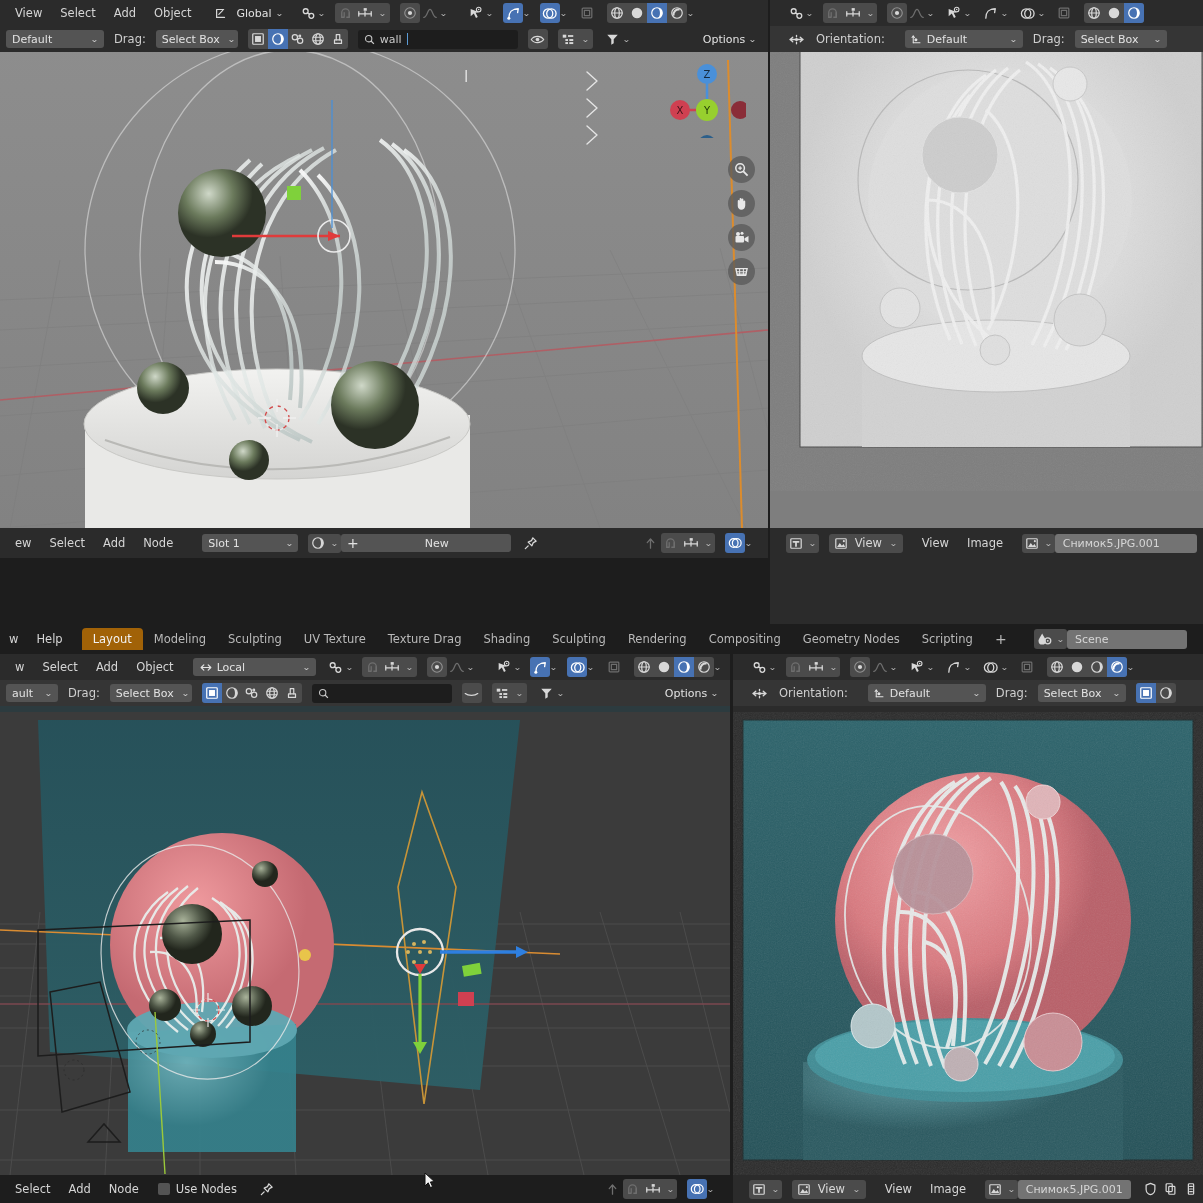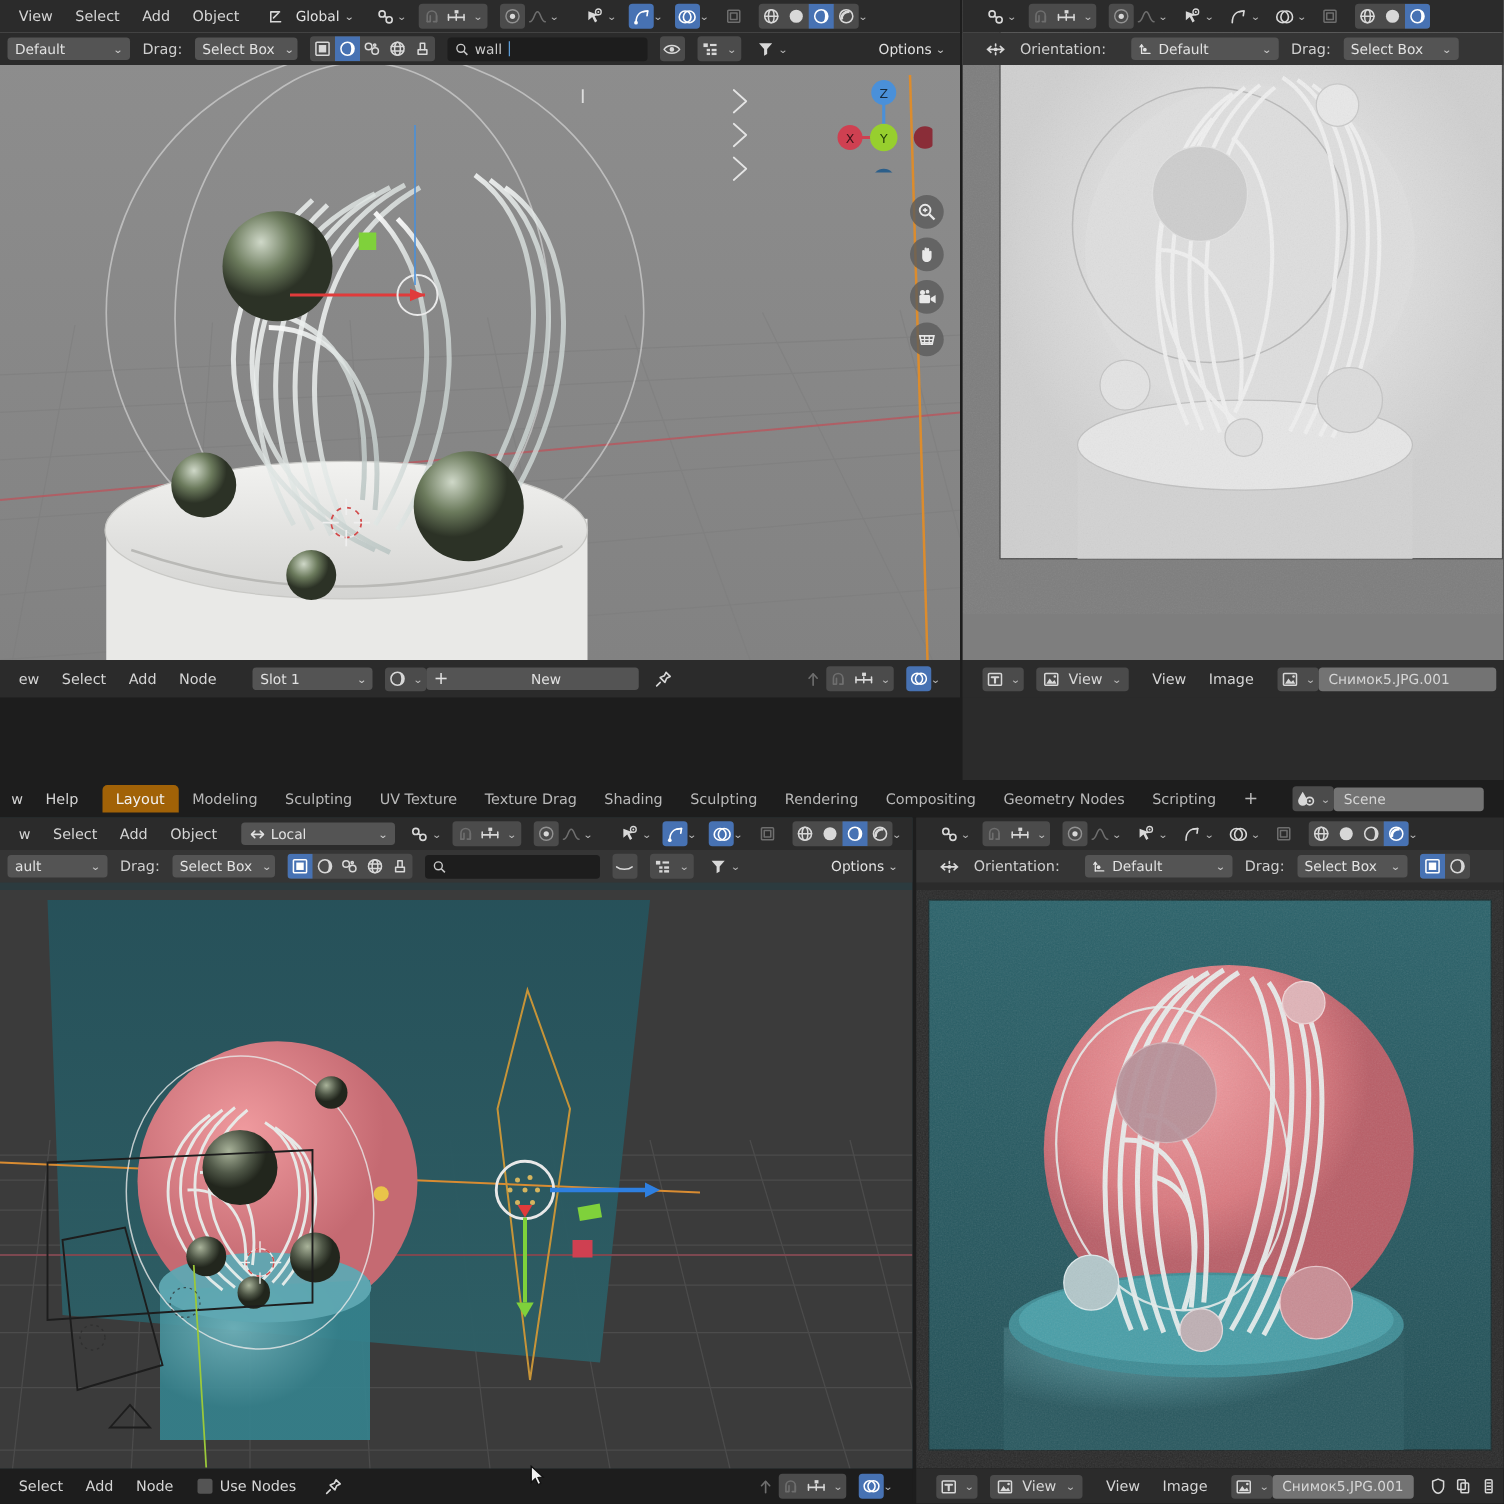--- a/index.html
+++ b/index.html
@@ -1009,21 +1009,21 @@
         <svg width="14" height="14" viewBox="0 0 16 16">
             <circle cx="8" cy="8" r="6" fill="none" stroke="currentColor" stroke-width="1.4"></circle>
             <path d="M4 11 A6 6 0 0111 4" fill="none" stroke="currentColor" stroke-width="2.4"></path>
           </svg>
       </span>
     </span>
     <span class="chev">⌄</span>
   </div>
 
   <div class="hdr tool" style="position:absolute;left:0;top:26px;width:730px;">
-    <span class="btn" style="width:80px">
+    <span class="btn" style="width:52px">
       <span>ault</span>
       <span class="spacer"></span>
         <span class="chev">⌄</span>
     </span>
     <span class="sep"></span>
     <span style="color:#cfcfcf;font-size:11.5px">Drag:</span>
     <span class="sep"></span>
     <span class="btn" style="width:82px">
       <span>Select Box</span>
       <span class="spacer"></span>

